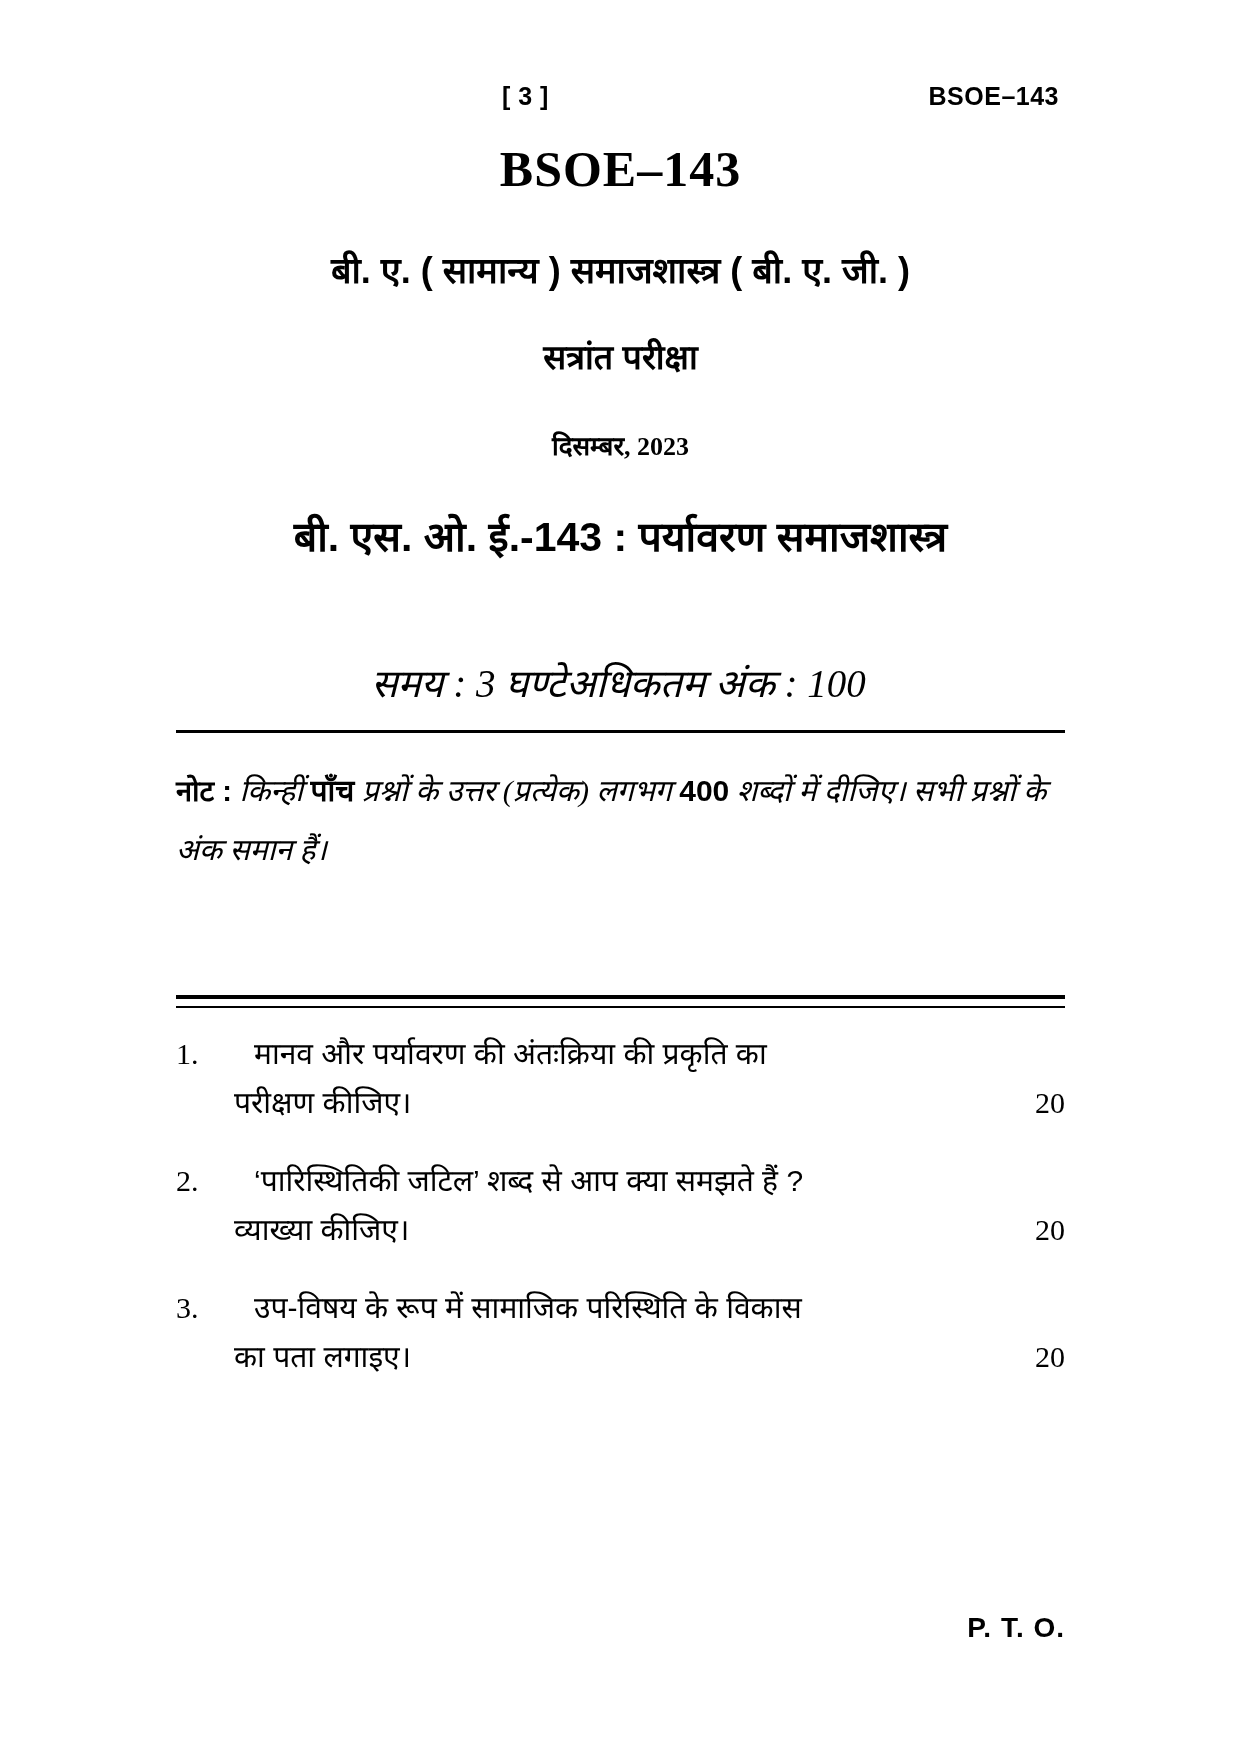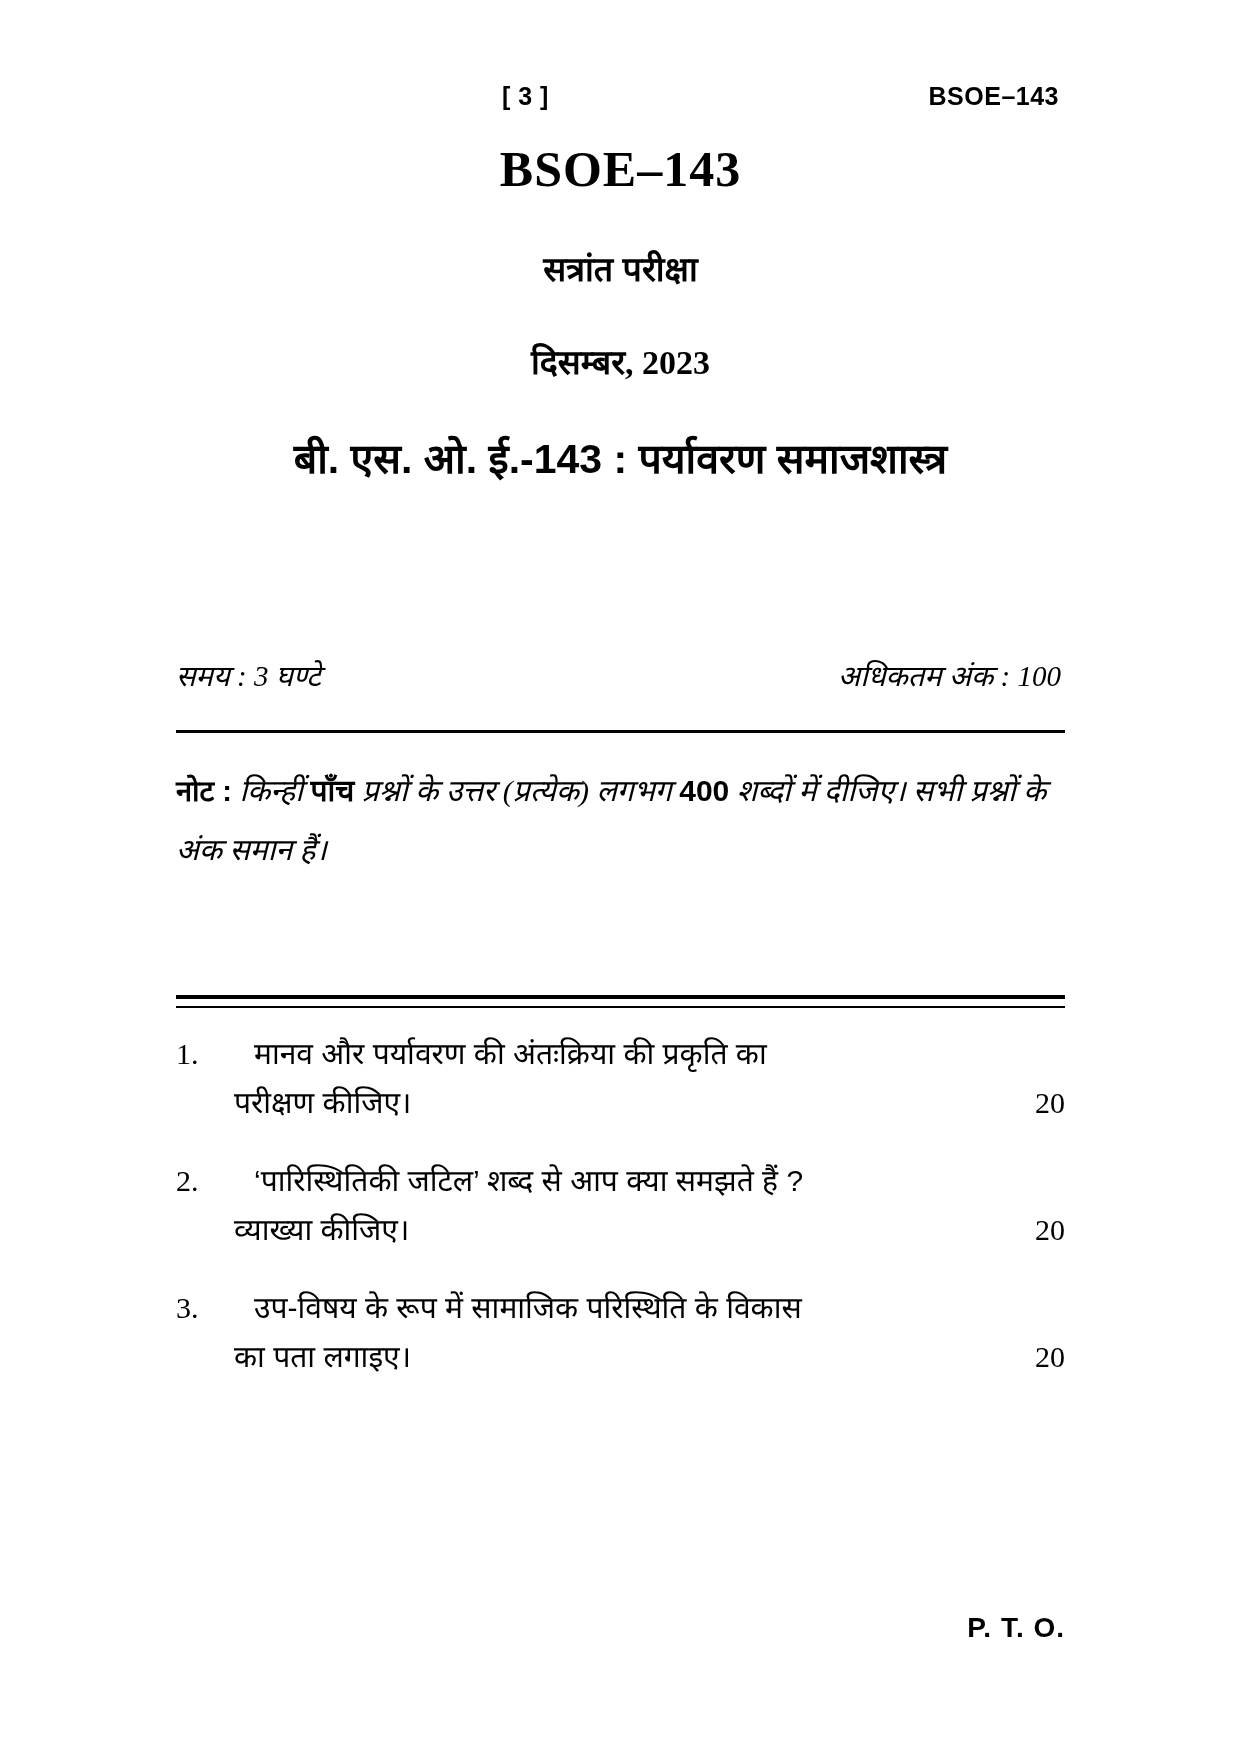--- a/index.html
+++ b/index.html
@@ -70,42 +70,42 @@
   .exam-name {
     font-family: "Liberation Sans", "DejaVu Sans", sans-serif;
     font-weight: bold;
     font-size: 34px;
     line-height: 1.35;
     margin-bottom: 48px;
   }
   .exam-session {
     font-family: "Liberation Serif", "DejaVu Serif", serif;
     font-weight: bold;
-    font-size: 34px;
+    font-size: 26px;
     line-height: 1.35;
     margin-bottom: 46px;
   }
   .course-line {
     font-family: "Liberation Sans", "DejaVu Sans", sans-serif;
     font-weight: bold;
     font-size: 41px;
     line-height: 1.35;
   }
 
   
   .meta-row {
     position: absolute;
     top: 655px;
     left: 176px;
     right: 176px;
     display: flex;
-    justify-content: space-between;
+    justify-content: center;
     font-family: "Liberation Serif", "DejaVu Serif", serif;
     font-style: italic;
-    font-size: 29px;
+    font-size: 39px;
   }
   .meta-row .marks {
     margin-right: 4px;
   }
 
   
   .rule-single {
     position: absolute;
     left: 176px;
     right: 176px;
@@ -211,20 +211,21 @@
 
 <div class="page">
 
   <div class="running-header">
     <span class="page-no">[ 3 ]</span>
     <span class="code">BSOE–143</span>
   </div>
 
   <div class="title-block">
     <div class="paper-code">BSOE–143</div>
+    <div class="programme-title">बी. ए. ( सामान्य ) समाजशास्त्र ( बी. ए. जी. )</div>
     <div class="exam-name">सत्रांत परीक्षा</div>
     <div class="exam-session">दिसम्बर, 2023</div>
     <div class="course-line">बी. एस. ओ. ई.-143 : पर्यावरण समाजशास्त्र</div>
   </div>
 
   <div class="meta-row">
     <span class="time">समय : 3 घण्टे</span>
     <span class="marks">अधिकतम अंक : 100</span>
   </div>
 

